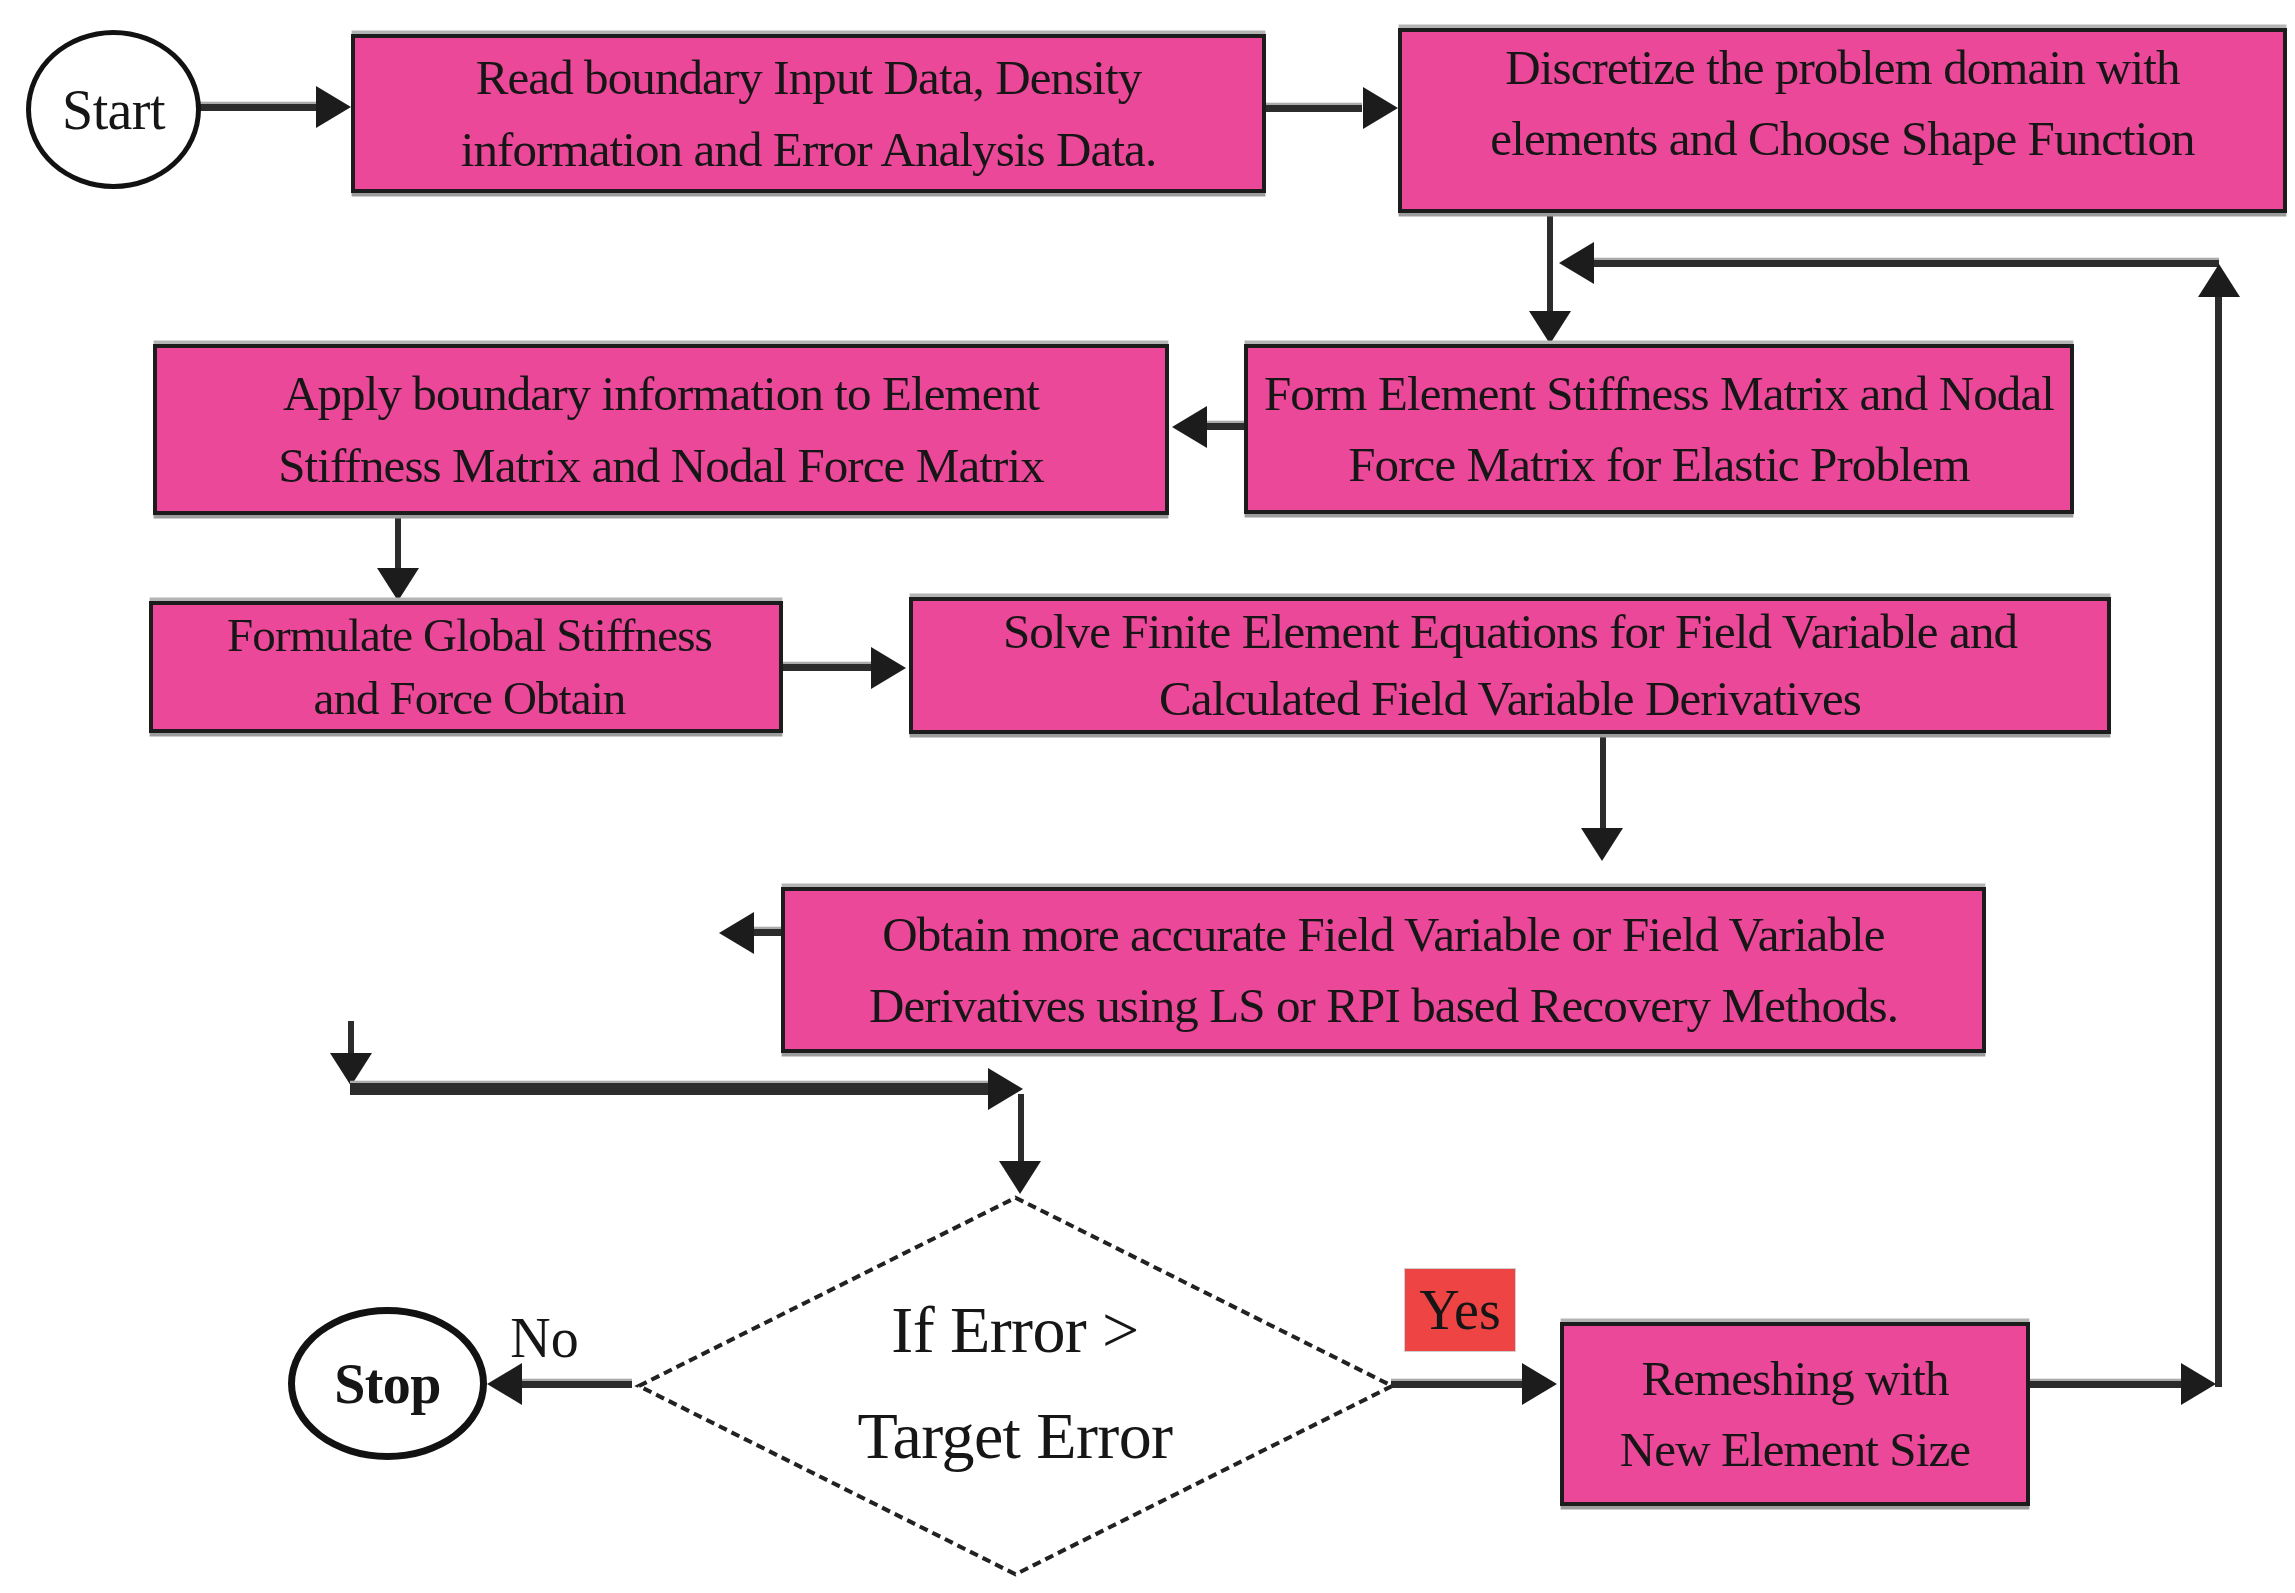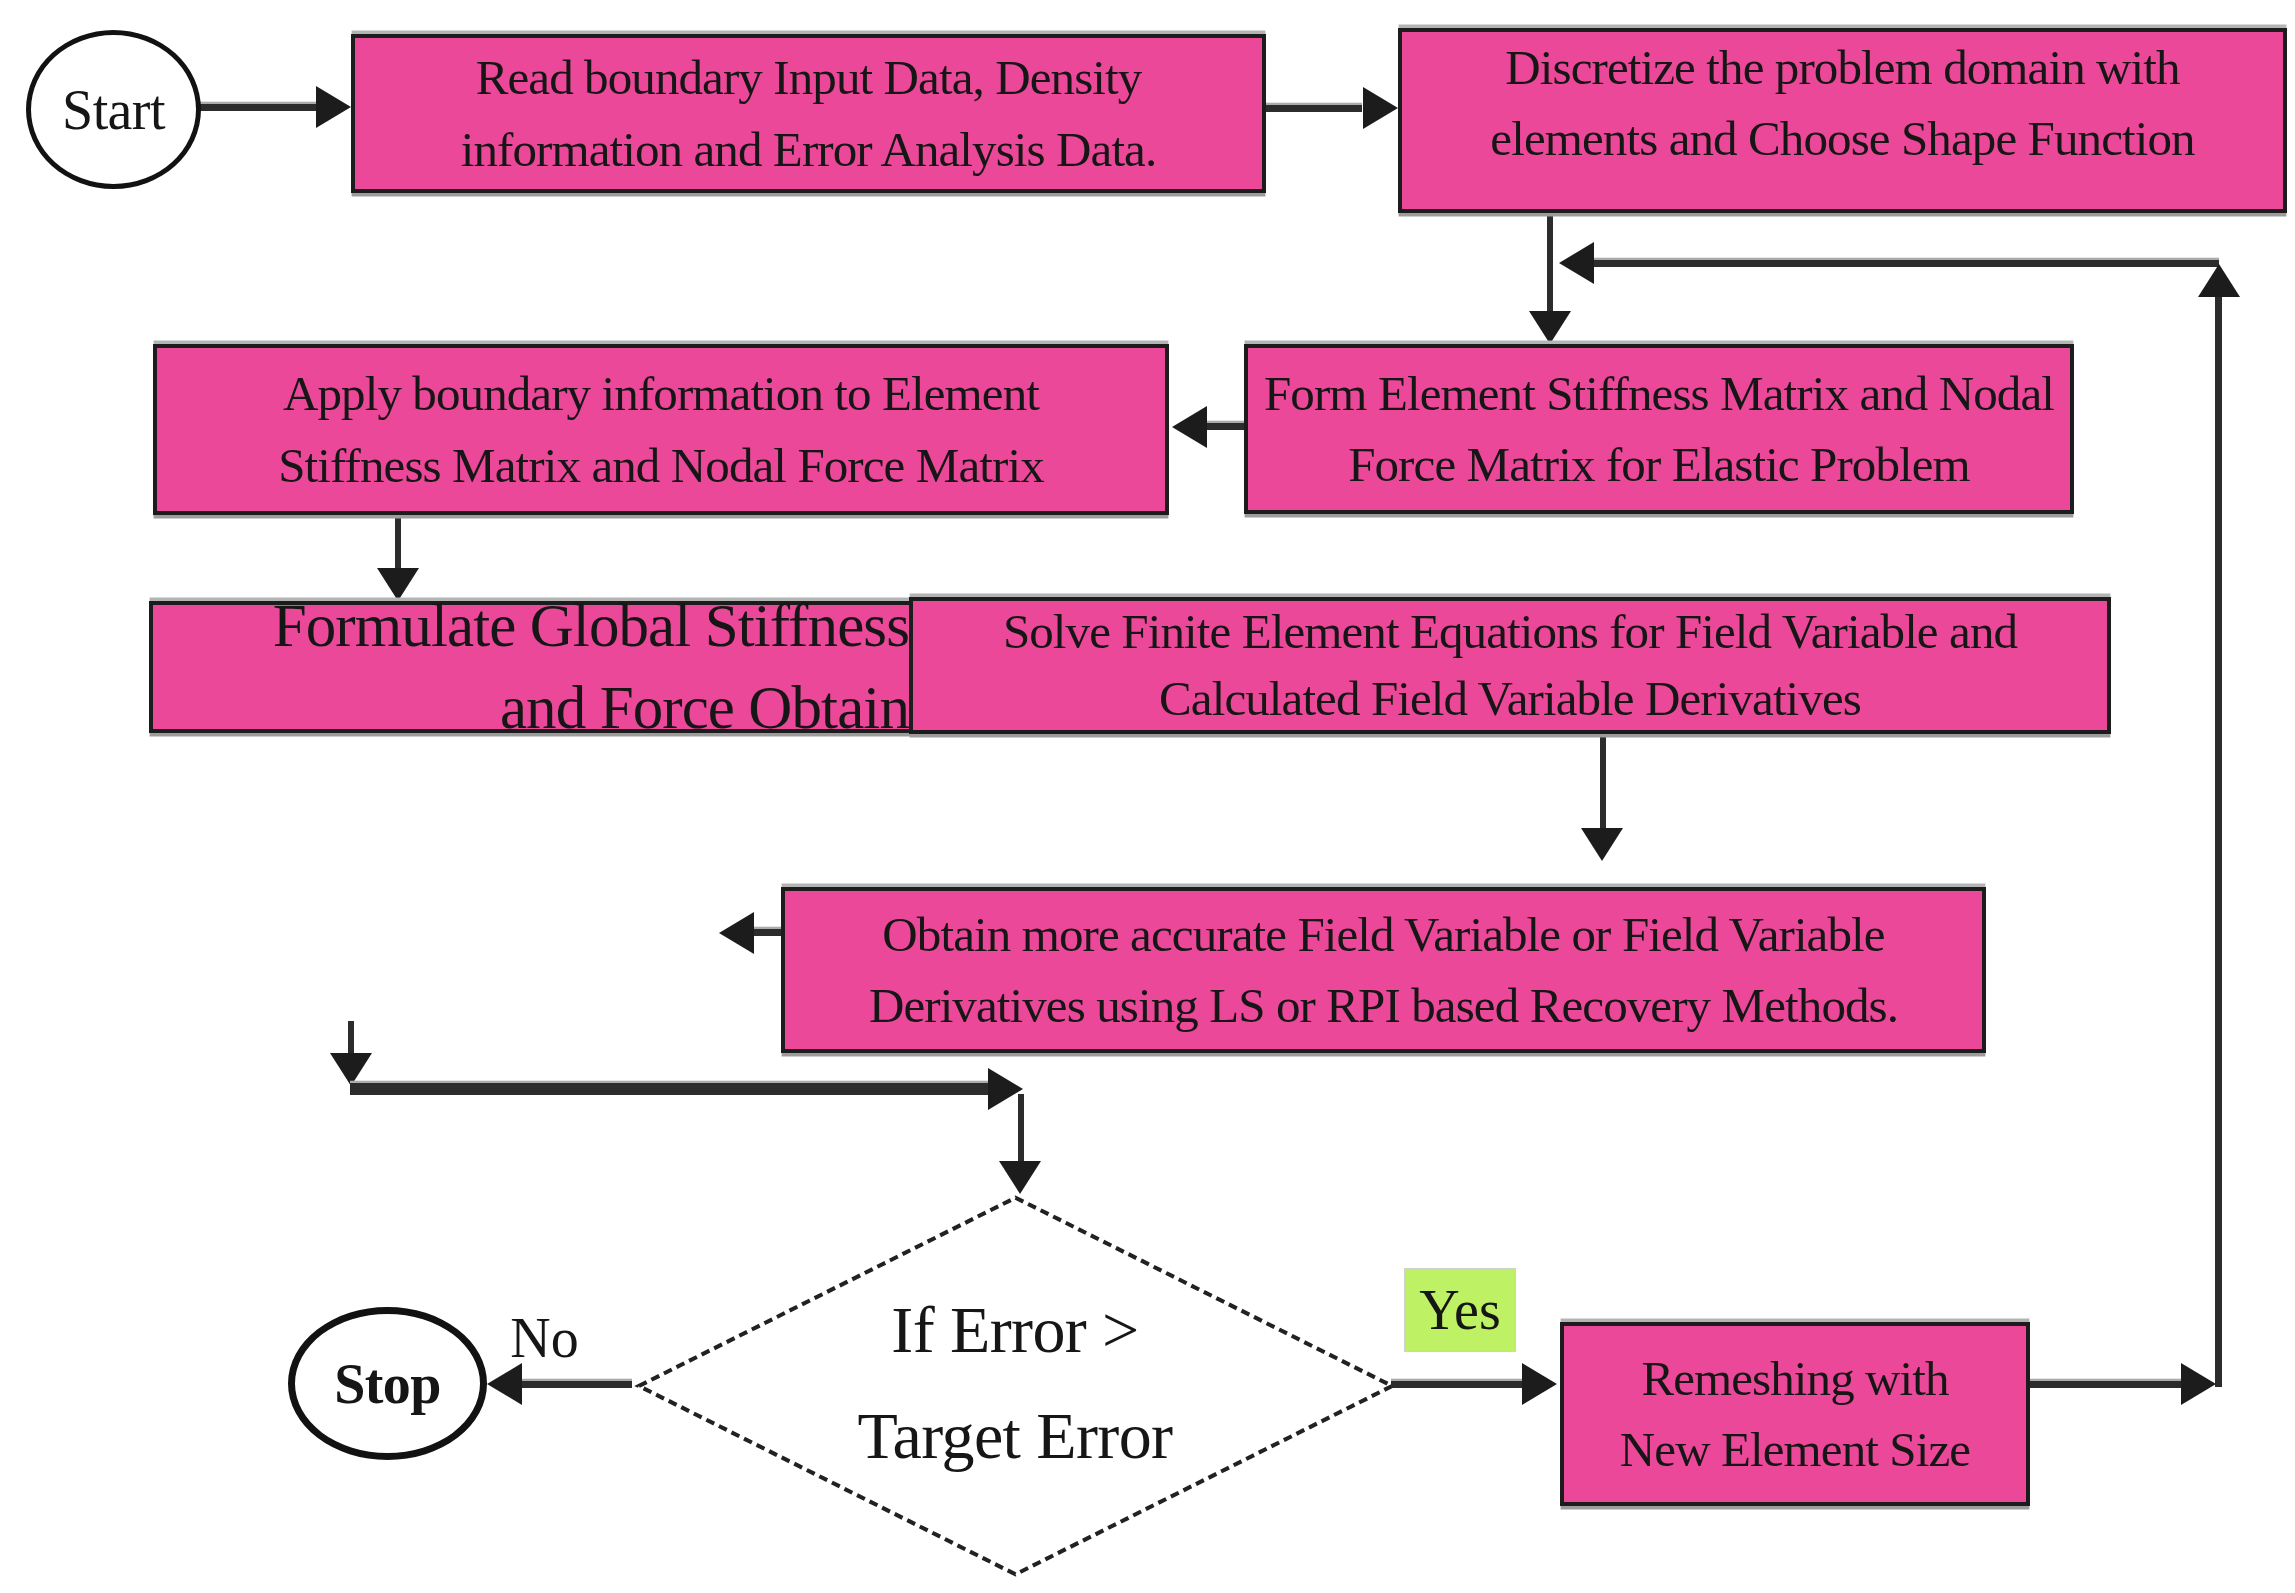--- a/index.html
+++ b/index.html
@@ -106,21 +106,21 @@
   <div class="box" style="left:1244px;top:344px;width:830px;height:170px;">
     <span>Form Element Stiffness Matrix and Nodal</span>
     <span>Force Matrix for Elastic Problem</span>
   </div>
 
   <div class="box" style="left:153px;top:344px;width:1016px;height:171px;">
     <span>Apply boundary information to Element</span>
     <span>Stiffness Matrix and Nodal Force Matrix</span>
   </div>
 
-  <div class="box" style="left:149px;top:601px;width:764px;height:132px;align-items:flex-end;text-align:left;padding-left:7px;font-size:61px;line-height:1.35;">
+  <div class="box" style="left:149px;top:601px;width:634px;height:132px;align-items:center;text-align:left;padding-left:7px;font-size:47px;line-height:1.35;">
     <span>Formulate Global Stiffness</span>
     <span>and Force Obtain</span>
   </div>
 
   <div class="box" style="left:909px;top:597px;width:1202px;height:137px;line-height:1.35;">
     <span>Solve Finite Element Equations for Field Variable and</span>
     <span>Calculated Field Variable Derivatives</span>
   </div>
 
 
@@ -137,16 +137,16 @@
   <div class="oval" style="left:288px;top:1307px;width:199px;height:153px;border-width:7px;font-weight:bold;">
     <span>Stop</span>
   </div>
 
   <div class="box" style="left:1560px;top:1322px;width:470px;height:184px;">
     <span>Remeshing with</span>
     <span>New Element Size</span>
   </div>
 
   <div class="lbl" style="left:480px;top:1300px;width:129px;height:76px;">No</div>
-  <div class="lbl" style="left:1404px;top:1268px;width:112px;height:84px;background:#bef264;border:1.2px solid #cfcfcf;box-sizing:border-box;">Yes</div>
+  <div class="lbl" style="left:1404px;top:1268px;width:112px;height:84px;background:#ef4444;border:1.2px solid #cfcfcf;box-sizing:border-box;">Yes</div>
 
 </div>
 
 
 </body></html>

